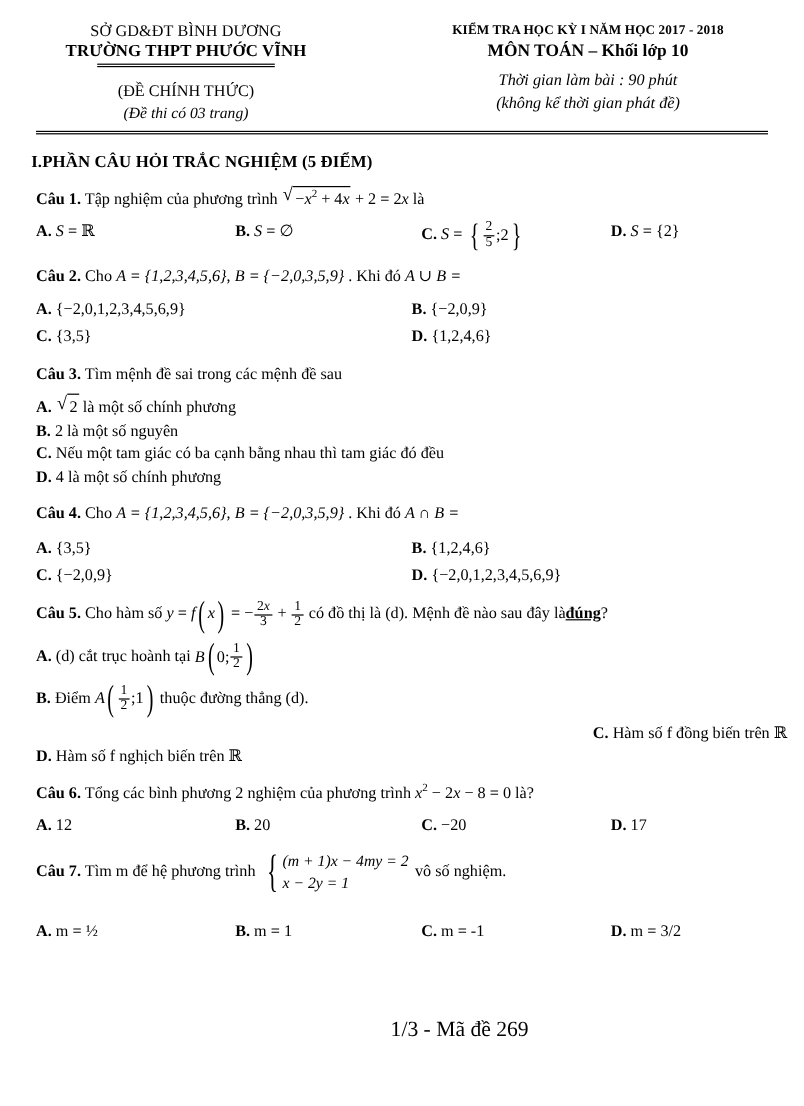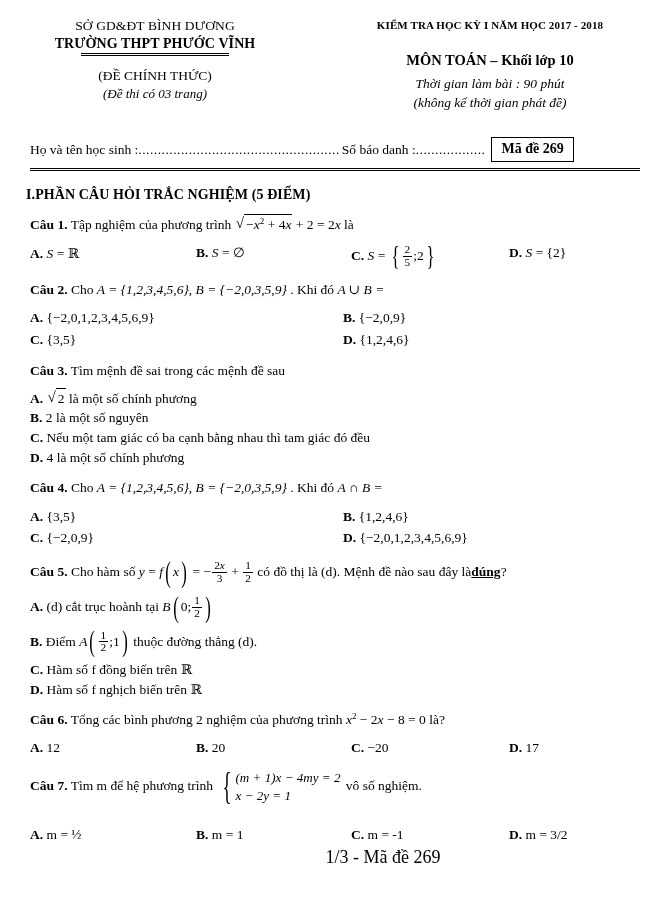--- a/index.html
+++ b/index.html
@@ -58,21 +58,21 @@
     margin-top: 1px;
   }
   .exam-title {
     font-weight: bold;
     font-size: 11px;
     letter-spacing: 0.1px;
   }
   .exam-sub {
     font-weight: bold;
     font-size: 14.5px;
-    margin-top: 19px;
+    margin-top: 2px;
   }
   .exam-time {
     font-style: italic;
     font-size: 13.5px;
     margin-top: 5px;
   }
   .exam-note {
     font-style: italic;
     font-size: 13.5px;
     margin-top: 1px;
@@ -266,27 +266,20 @@
       <div class="hdr-pages">(Đề thi có 03 trang)</div>
     </div>
     <div class="hdr-right">
       <div class="exam-title">KIỂM TRA HỌC KỲ I NĂM HỌC 2017 - 2018</div>
       <div class="exam-sub">MÔN TOÁN – Khối lớp 10</div>
       <div class="exam-time">Thời gian làm bài : 90 phút</div>
       <div class="exam-note">(không kể thời gian phát đề)</div>
     </div>
   </div>
 
-  <div class="student-row">
-    <span>Họ và tên học sinh :</span>
-    <span class="dots-a">....................................................</span>
-    <span class="sbd">Số báo danh :</span>
-    <span class="dots-a">..................</span>
-    <span class="code-box">Mã đề 269</span>
-  </div>
   <div class="hrule"></div>
 
   <div class="section-title">I.PHẦN CÂU HỎI TRẮC NGHIỆM (5 ĐIỂM)</div>
 
   <div class="q">
     <div class="q-stem">
       <span class="q-label">Câu 1.</span>
       <span>Tập nghiệm của phương trình</span>
       <span class="mathblk">
         <span class="sqrt"><span class="radicand">−<span class="mi">x</span><sup class="exp">2</sup> + 4<span class="mi">x</span></span></span>
@@ -440,21 +433,21 @@
             <span class="paren-big">(</span>
           <span class="frac">
               <span class="num">1</span>
               <span class="den">2</span>
             </span>
             <span>;1</span>
           <span class="paren-big">)</span>
         </span>
         <span>thuộc đường thẳng (d).</span>
       </div>
-      <div class="opt" style="margin-top:6px;">
+      <div class="opt" style="margin-top:6px;text-align:right;">
         <span class="opt-key">C.</span>
         <span>Hàm số f đồng biến trên ℝ</span>
       </div>
       <div class="opt">
         <span class="opt-key">D.</span>
         <span>Hàm số f nghịch biến trên ℝ</span>
       </div>
     </div>
   </div>
 

